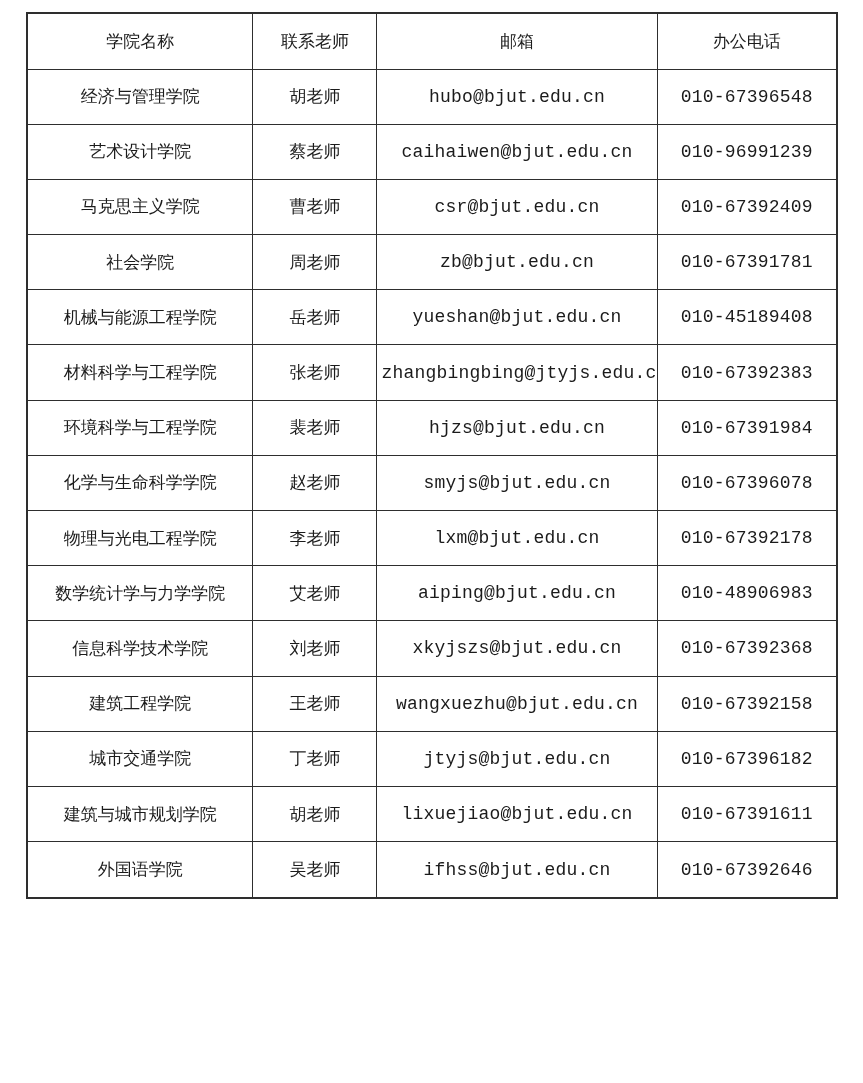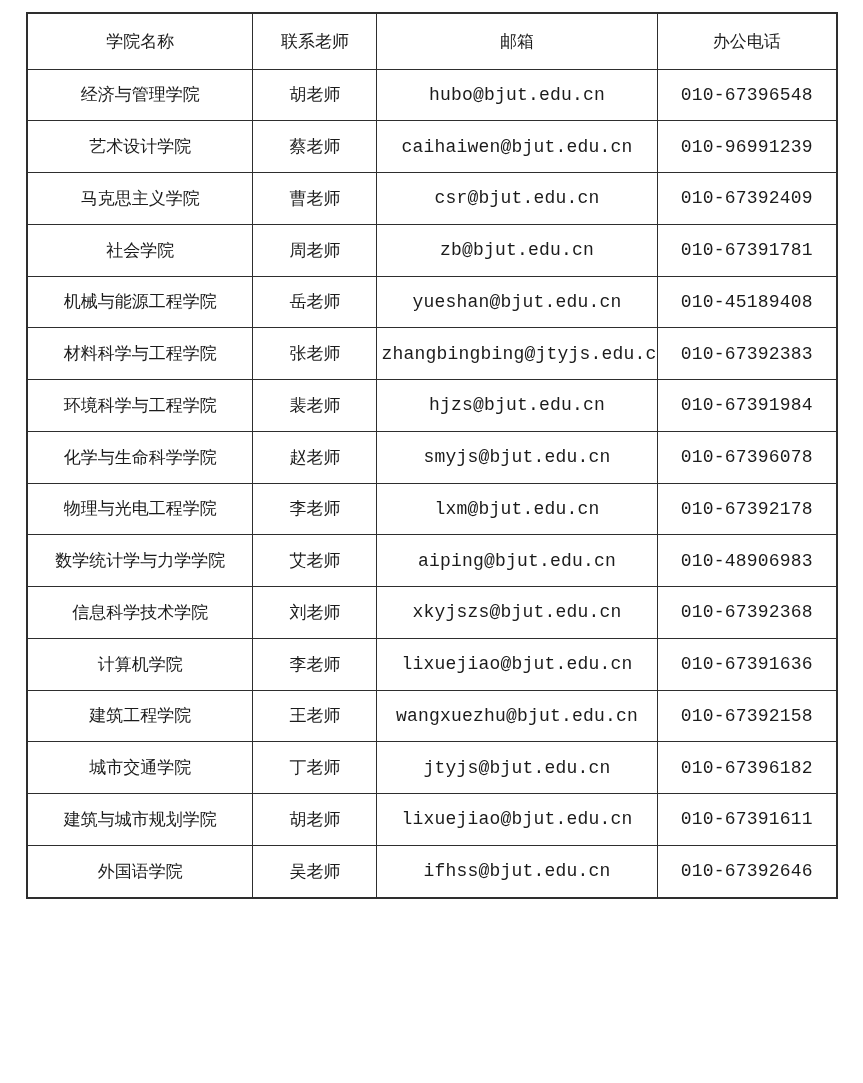--- a/index.html
+++ b/index.html
@@ -140,26 +140,20 @@
     <td class="cell-phone">010-48906983</td>
   </tr>
 
   <tr>
     <td class="cell-college">信息科学技术学院</td>
     <td class="cell-teacher">刘老师</td>
     <td class="cell-email">xkyjszs@bjut.edu.cn</td>
     <td class="cell-phone">010-67392368</td>
   </tr>
 
-  <tr>
-    <td class="cell-college">计算机学院</td>
-    <td class="cell-teacher">李老师</td>
-    <td class="cell-email">lixuejiao@bjut.edu.cn</td>
-    <td class="cell-phone">010-67391636</td>
-  </tr>
 
   <tr>
     <td class="cell-college">建筑工程学院</td>
     <td class="cell-teacher">王老师</td>
     <td class="cell-email">wangxuezhu@bjut.edu.cn</td>
     <td class="cell-phone">010-67392158</td>
   </tr>
 
   <tr>
     <td class="cell-college">城市交通学院</td>

